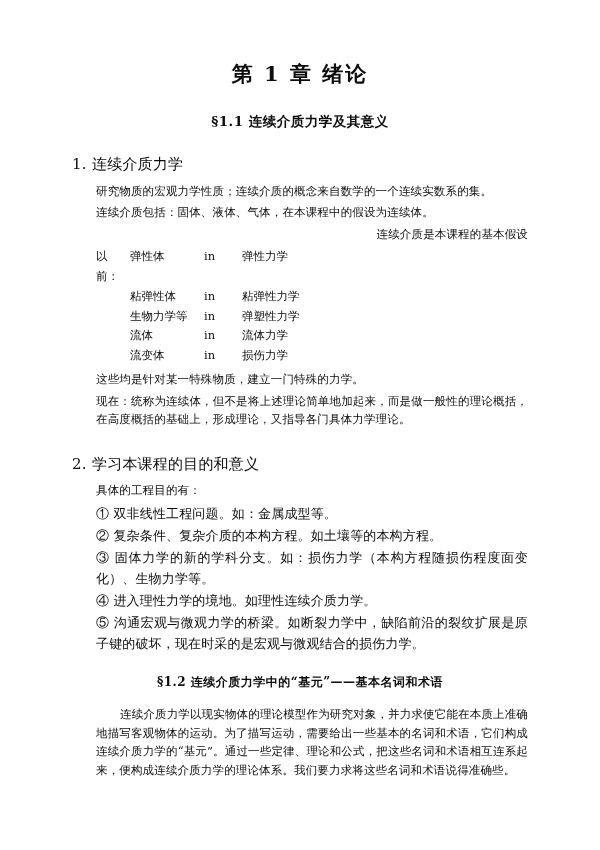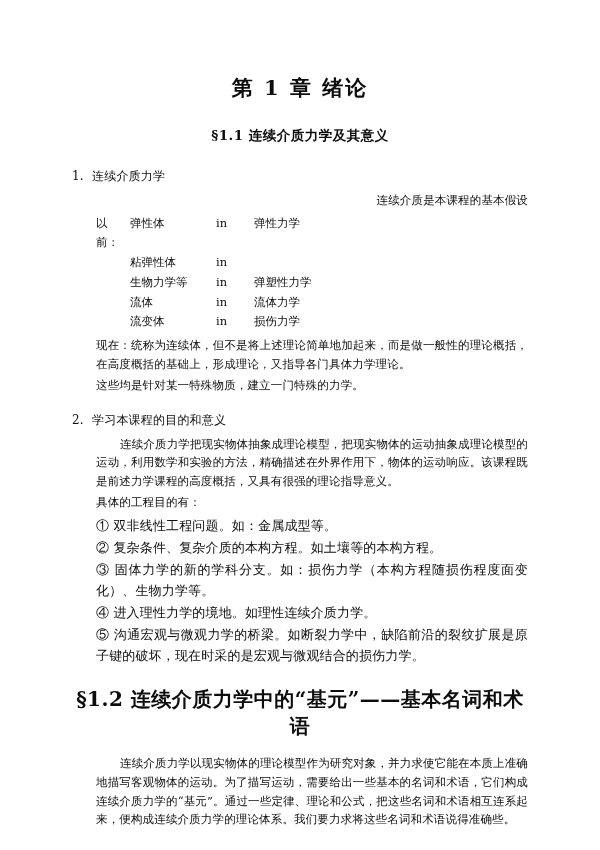--- a/index.html
+++ b/index.html
@@ -17,47 +17,47 @@
   .page {
     position: relative;
     width: 600px;
     height: 850px;
     padding: 0;
     box-sizing: border-box;
   }
   .content {
     position: absolute;
     left: 72px;
-    top: 74px;
+    top: 60px;
     width: 456px;
   }
   .chapter-title {
     text-align: center;
     font-size: 21px;
     font-weight: bold;
     letter-spacing: 2px;
     margin: 0 0 26px 0;
     line-height: 1.3;
   }
   .section-title {
     text-align: center;
     font-size: 13.5px;
     font-weight: bold;
     margin: 8px 0 22px 0;
     letter-spacing: 0.5px;
   }
   .section-title-2 {
     text-align: center;
-    font-size: 20px;
+    font-size: 12px;
     font-weight: bold;
     margin: 20px 0 14px 0;
     letter-spacing: 0.5px;
   }
   .num-head {
-    font-size: 12px;
+    font-size: 15px;
     margin: 0 0 5px 0;
     line-height: 1.55;
     letter-spacing: 0.2px;
   }
   .num-head .idx {
     display: inline-block;
     width: 20px;
   }
   p.para {
     font-size: 11.5px;
@@ -94,21 +94,20 @@
     width: 34px;
     flex: 0 0 34px;
   }
   .tc1 {
     width: 74px;
     flex: 0 0 74px;
   }
   .tc2 {
     width: 38px;
     flex: 0 0 38px;
-    margin-left: 12px;
   }
   .tc3 {
     flex: 1 1 auto;
   }
   .list-item {
     font-size: 13px;
     line-height: 1.62;
     margin: 0 0 1px 0;
     margin-left: 24px;
     text-align: justify;
@@ -123,33 +122,36 @@
   <div class="content">
 
     <h1 class="chapter-title">第 1 章    绪论</h1>
 
     <h2 class="section-title">§1.1  连续介质力学及其意义</h2>
 
     <div class="num-head">
       <span class="idx">1.</span><span>连续介质力学</span>
     </div>
 
+    <p class="para indent1">研究物质的宏观力学性质；连续介质的概念来自数学的一个连续实数系的集。</p>
+    <p class="para indent1">连续介质包括：固体、液体、气体，在本课程中的假设为连续体。</p>
     <p class="centered-line">连续介质是本课程的基本假设</p>
 
     <div class="table-block">
       <div class="trow">
         <span class="tlead">以前：</span>
         <span class="tc1">弹性体</span>
         <span class="tc2">in</span>
         <span class="tc3">弹性力学</span>
       </div>
       <div class="trow">
         <span class="tlead"></span>
         <span class="tc1">粘弹性体</span>
         <span class="tc2">in</span>
+        <span class="tc3">粘弹性力学</span>
       </div>
       <div class="trow">
         <span class="tlead"></span>
         <span class="tc1">生物力学等</span>
         <span class="tc2">in</span>
         <span class="tc3">弹塑性力学</span>
       </div>
       <div class="trow">
         <span class="tlead"></span>
         <span class="tc1">流体</span>
@@ -157,28 +159,27 @@
         <span class="tc3">流体力学</span>
       </div>
       <div class="trow">
         <span class="tlead"></span>
         <span class="tc1">流变体</span>
         <span class="tc2">in</span>
         <span class="tc3">损伤力学</span>
       </div>
     </div>
 
+    <p class="para indent1">这些均是针对某一特殊物质，建立一门特殊的力学。</p>
     <p class="para indent1">现在：统称为连续体，但不是将上述理论简单地加起来，而是做一般性的理论概括，在高度概括的基础上，形成理论，又指导各门具体力学理论。</p>
-    <p class="para indent1">这些均是针对某一特殊物质，建立一门特殊的力学。</p>
 
-    <div class="num-head" style="margin-top:16px">
+    <div class="num-head" style="margin-top:24px">
       <span class="idx">2.</span><span>学习本课程的目的和意义</span>
     </div>
 
-    <p class="para indent1 indent-first">连续介质力学把现实物体抽象成理论模型，把现实物体的运动抽象成理论模型的运动，利用数学和实验的方法，精确描述在外界作用下，物体的运动响应。该课程既是前述力学课程的高度概括，又具有很强的理论指导意义。</p>
     <p class="para indent1">具体的工程目的有：</p>
 
     <p class="list-item">① 双非线性工程问题。如：金属成型等。</p>
     <p class="list-item">② 复杂条件、复杂介质的本构方程。如土壤等的本构方程。</p>
     <p class="list-item">③ 固体力学的新的学科分支。如：损伤力学（本构方程随损伤程度面变化）、生物力学等。</p>
     <p class="list-item">④ 进入理性力学的境地。如理性连续介质力学。</p>
     <p class="list-item">⑤ 沟通宏观与微观力学的桥梁。如断裂力学中，缺陷前沿的裂纹扩展是原子键的破坏，现在时采的是宏观与微观结合的损伤力学。</p>
 
     <h2 class="section-title-2">§1.2  连续介质力学中的“基元”——基本名词和术语</h2>
 

